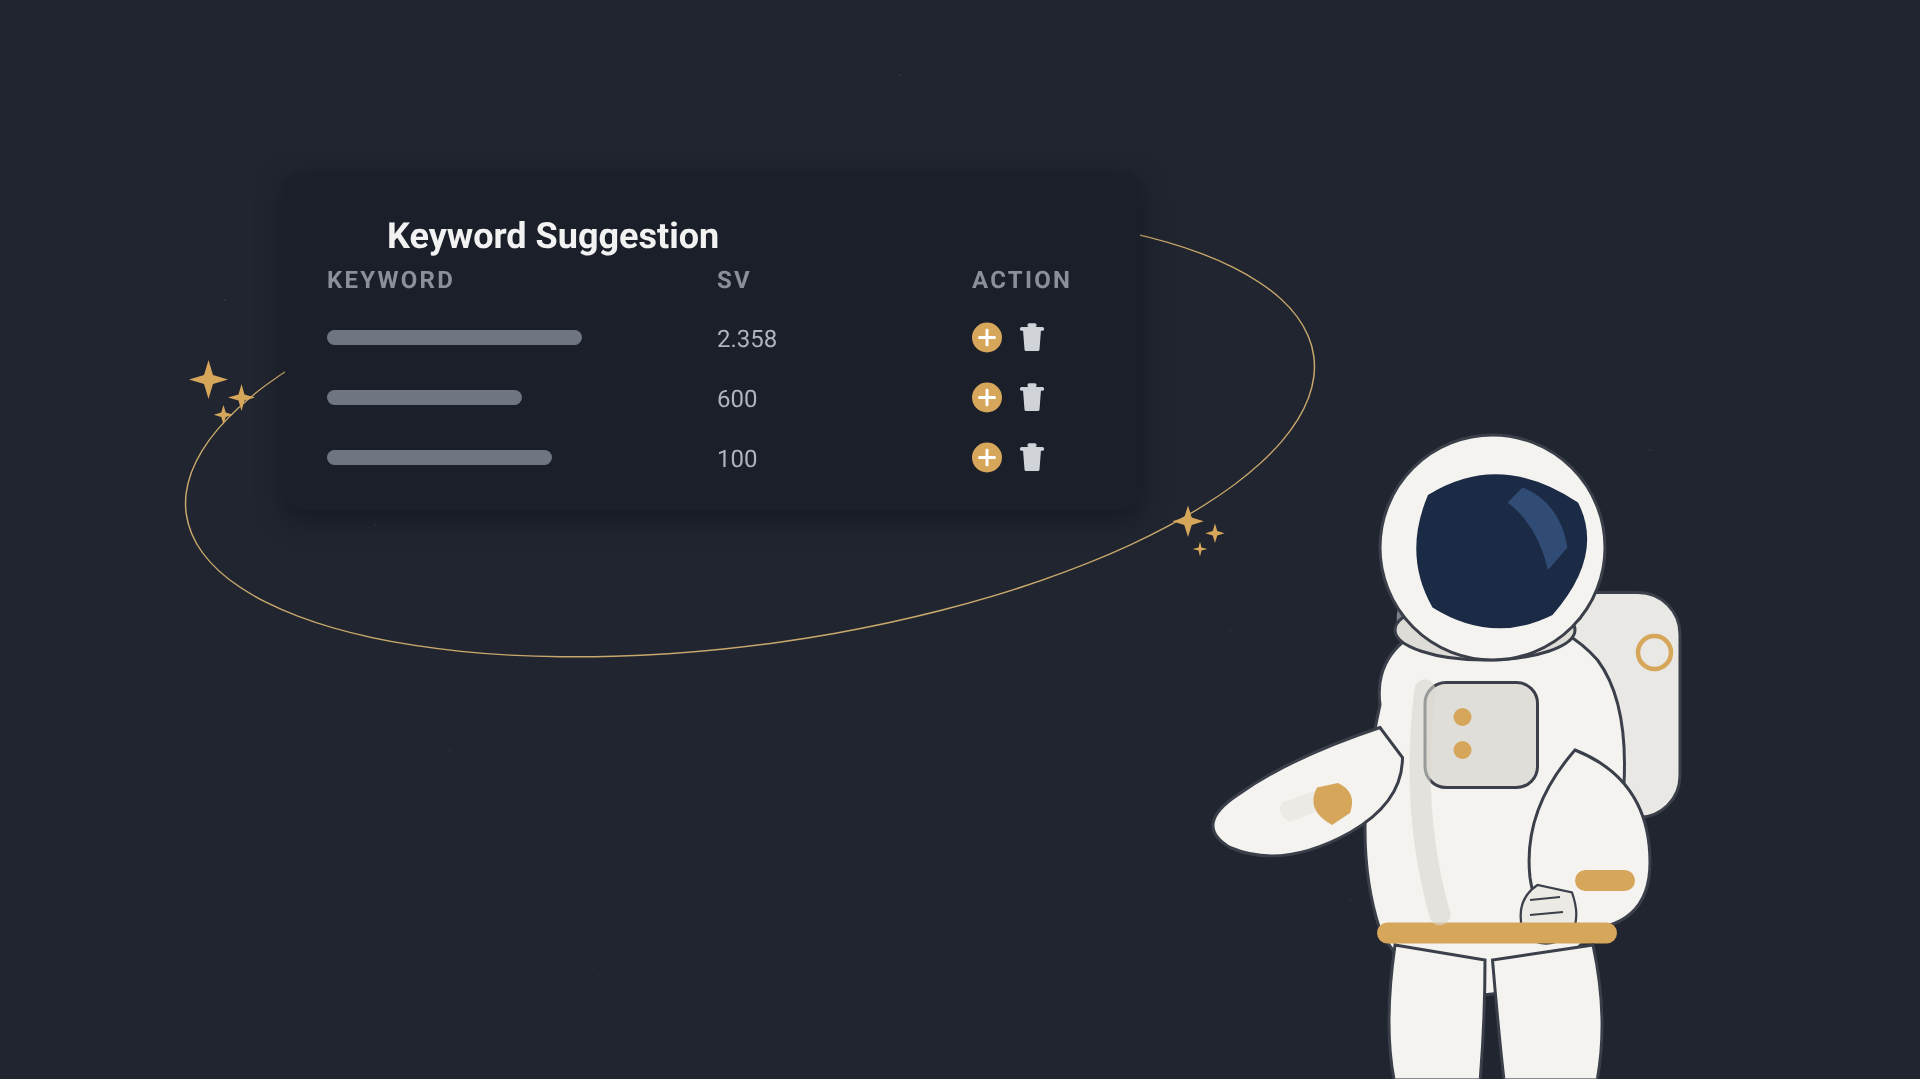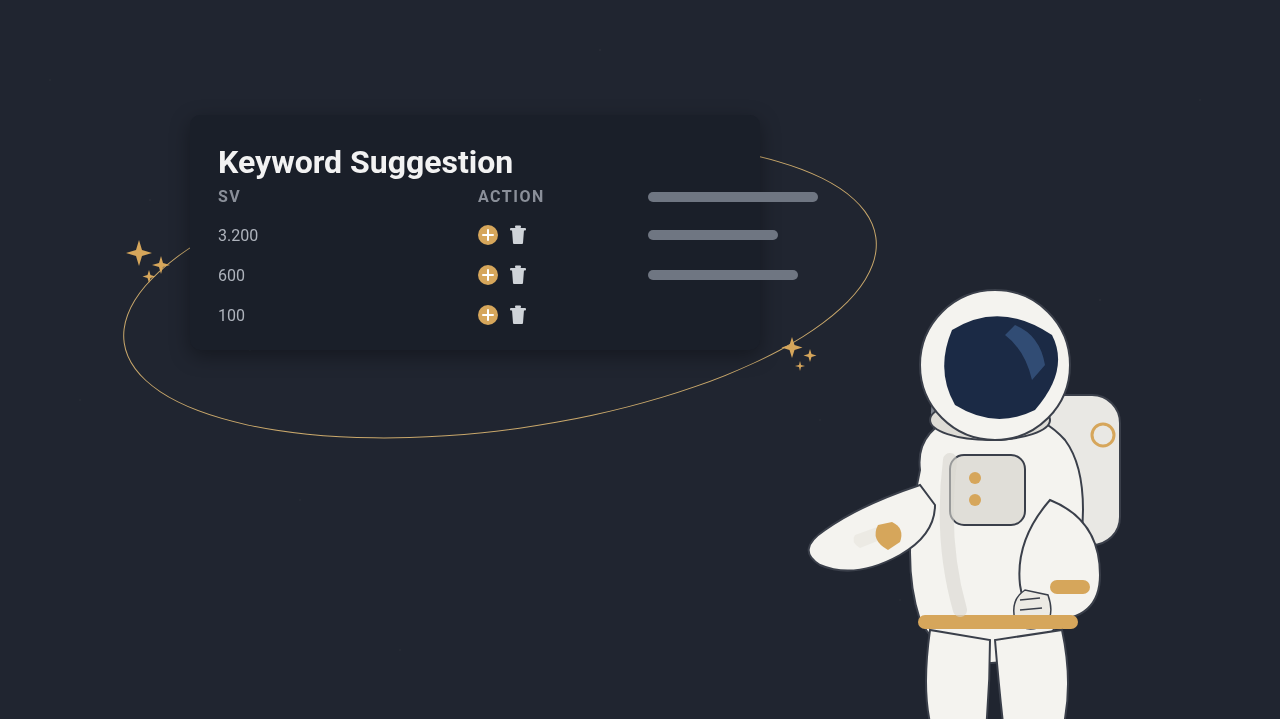--- a/index.html
+++ b/index.html
@@ -42,24 +42,25 @@
     position: absolute;
     left: 190px; top: 115px;
     width: 570px;
     background: #1a1f29;
     border-radius: 10px;
     padding: 28px 28px 24px 28px;
     color: #e6e6e6;
     box-shadow: 0 6px 20px rgba(0,0,0,0.35);
   }
   .card-title {
-    font-size: 32px;
+    font-size: 24px;
     font-weight: 700;
     color: #f2f2f2;
     margin-bottom: 6px;
+    margin-left: 40px;
   }
   .card-sub {
     font-size: 19px;
     line-height: 1.45;
     color: #cfd3d8;
     margin-bottom: 30px;
   }
   .tbl { display: grid; grid-template-columns: 260px 170px 120px; row-gap: 18px; align-items: center; }
   .th {
     font-size: 16px;
@@ -124,25 +125,26 @@
       <path d="M30 14 L31.5 19 L36.5 20.5 L31.5 22 L30 27 L28.5 22 L23.5 20.5 L28.5 19 Z"></path>
       <path d="M20 26 L21 30 L25 31 L21 32 L20 36 L19 32 L15 31 L19 30 Z"></path>
     </g>
   </svg>
 </div>
 
 <div class="card">
   <div class="card-title">Keyword Suggestion</div>
 
   <div class="tbl">
+    <div class="th">KEYWORD</div>
     <div class="th">SV</div>
     <div class="th">ACTION</div>
 
     <div class="kw-bar" style="width:170px"></div>
-    <div class="sv-val">3.200</div>
+    <div class="sv-val">2.358</div>
     <div class="actions">
       <div class="add-btn">
         <svg viewBox="0 0 12 12">
             <path d="M6 1 V11 M1 6 H11" stroke="#fff" stroke-width="2" stroke-linecap="round"></path>
           </svg>
       </div>
       <div class="trash-btn">
         <svg viewBox="0 0 18 20">
             <path d="M3 5 H15 L14 18 A1 1 0 0 1 13 19 H5 A1 1 0 0 1 4 18 Z" fill="#cfd3d8"></path>
             <rect x="1" y="3" width="16" height="2.5" rx="1" fill="#cfd3d8"></rect>

